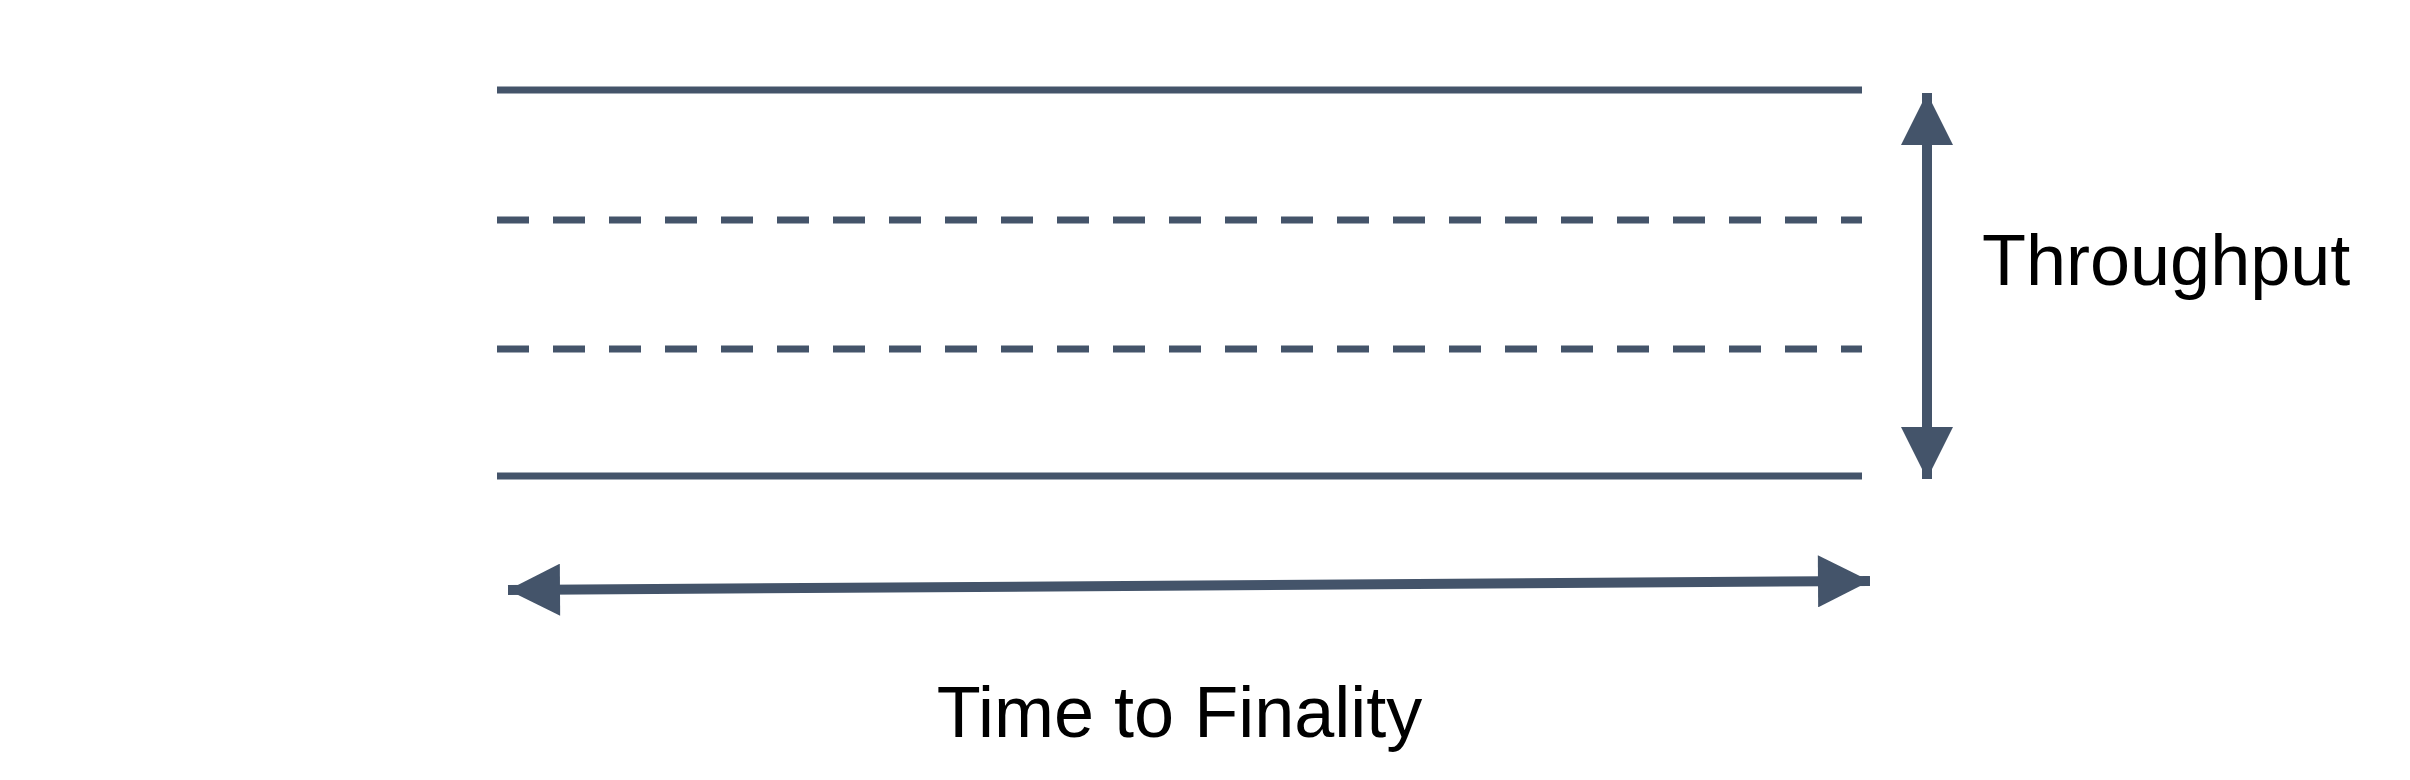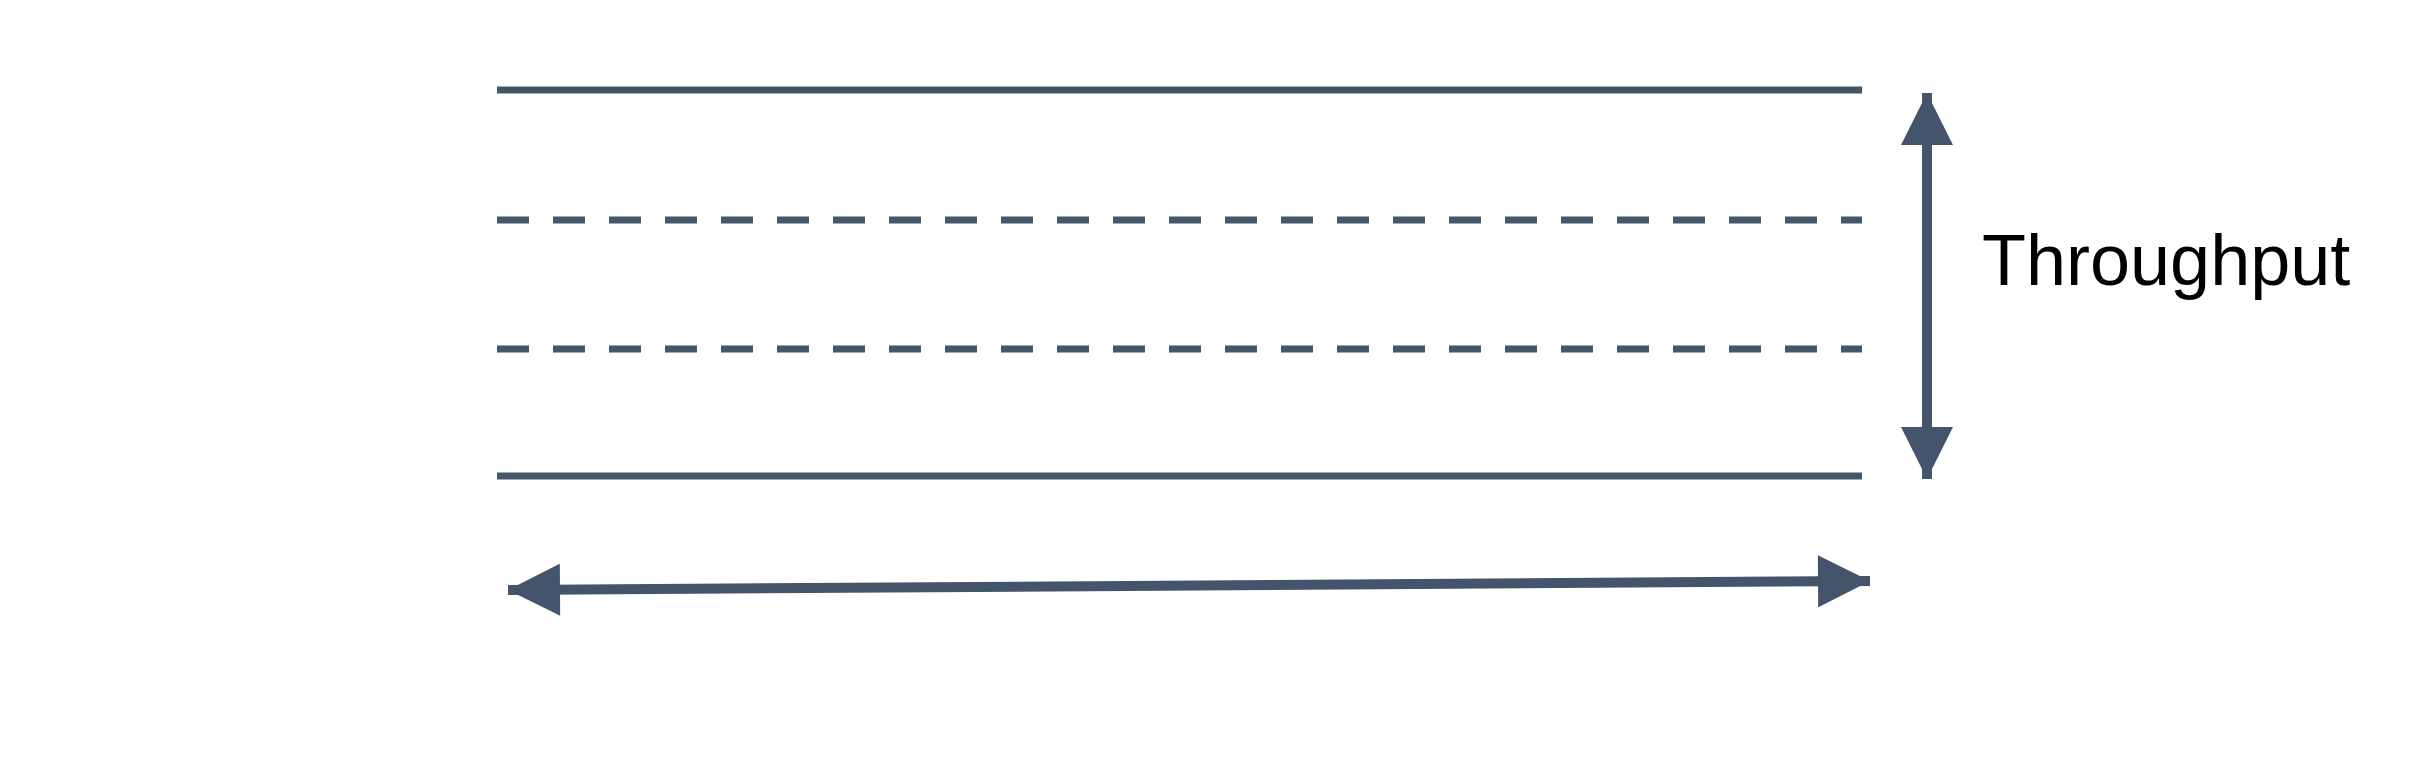--- a/index.html
+++ b/index.html
@@ -78,14 +78,15 @@
       <line x1="497" y1="476" x2="1862" y2="476" class="shape-stroke band-line"></line>
     </g>
 
     <line x1="1927" y1="93" x2="1927" y2="479" class="shape-stroke arrow-shaft-vertical" marker-start="url(#arrow-head)" marker-end="url(#arrow-head)"></line>
 
     <line x1="508" y1="590" x2="1870" y2="581" class="shape-stroke arrow-shaft-horizontal" marker-start="url(#arrow-head)" marker-end="url(#arrow-head)"></line>
   </svg>
 
   <div class="diagram-label label-throughput">Throughput</div>
 
+  <div class="diagram-label label-time-to-finality">Time to Finality</div>
 
 </div>
 
 </body></html>

